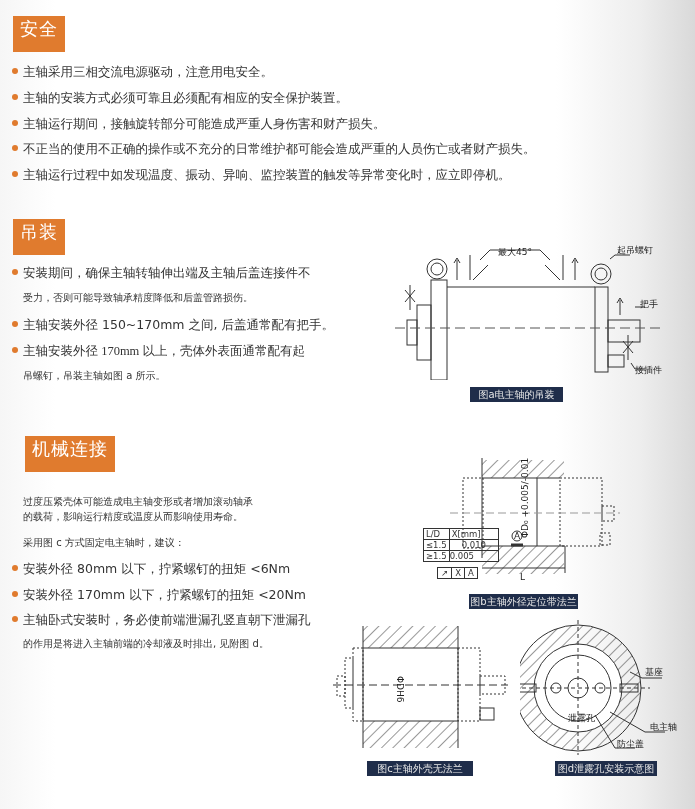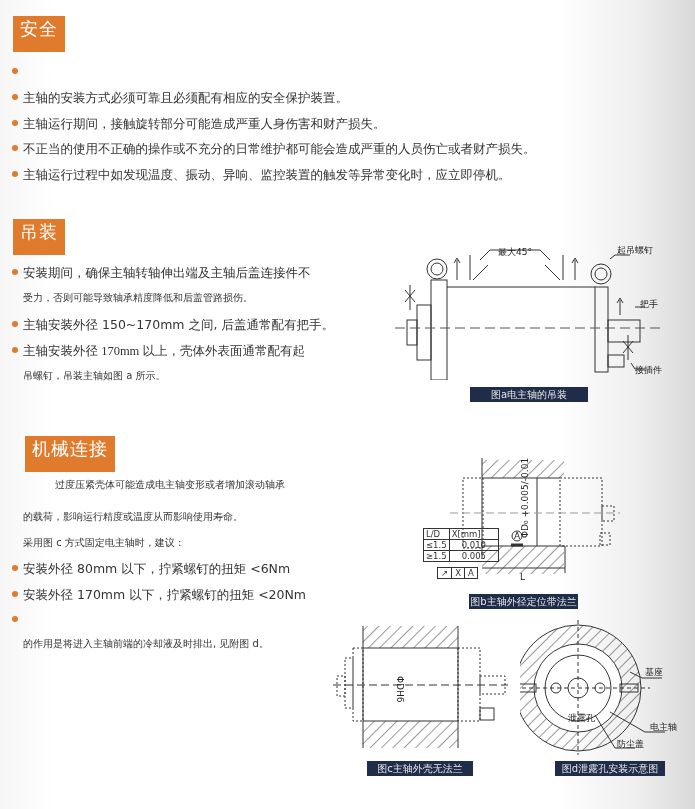--- a/index.html
+++ b/index.html
@@ -12,21 +12,21 @@
   .b .dot{display:inline-block;width:6px;height:6px;border-radius:50%;background:#e07b2e;margin-right:5px;vertical-align:2px;}
   .t{position:absolute;font-size:10px;color:#333;white-space:nowrap;}
   .cap{position:absolute;background:#1f2d4a;color:#e6e6e6;font-size:10px;text-align:center;line-height:15px;height:15px;}
   svg{position:absolute;}
   .lbl{font-size:9px;fill:#222;font-family:"DejaVu Sans",sans-serif;}
 </style>
 </head>
 <body>
 
 <div class="hdr" style="top:16px;">安全</div>
-<div class="b" style="left:12px;top:64px;"><span class="dot"></span></div>
+<div class="b" style="left:12px;top:64px;"><span class="dot"></span><span>主轴采用三相交流电源驱动，注意用电安全。</span></div>
 <div class="b" style="left:12px;top:90px;"><span class="dot"></span><span>主轴的安装方式必须可靠且必须配有相应的安全保护装置。</span></div>
 <div class="b" style="left:12px;top:116px;"><span class="dot"></span><span>主轴运行期间，接触旋转部分可能造成严重人身伤害和财产损失。</span></div>
 <div class="b" style="left:12px;top:141px;"><span class="dot"></span><span>不正当的使用不正确的操作或不充分的日常维护都可能会造成严重的人员伤亡或者财产损失。</span></div>
 <div class="b" style="left:12px;top:167px;"><span class="dot"></span><span>主轴运行过程中如发现温度、振动、异响、监控装置的触发等异常变化时，应立即停机。</span></div>
 
 <div class="hdr" style="top:219px;">吊装</div>
 <div class="b" style="left:12px;top:265px;"><span class="dot"></span><span>安装期间，确保主轴转轴伸出端及主轴后盖连接件不</span></div>
 <div class="t" style="left:23px;top:291px;">受力，否则可能导致轴承精度降低和后盖管路损伤。</div>
 <div class="b" style="left:12px;top:317px;"><span class="dot"></span><span>主轴安装外径 150~170mm 之间, 后盖通常配有把手。</span></div>
 <div class="b" style="left:12px;top:343px;font-family:Liberation Serif, serif;"><span class="dot"></span><span>主轴安装外径  170mm  以上，壳体外表面通常配有起</span></div>
@@ -53,29 +53,29 @@
     <path d="M85 15 l10 -10 h50 l10 10"></path>
     <path d="M10 45 l10 12 M20 45 l-10 12 M15 40 v25"></path>
     <path d="M228 96 l10 12 M238 96 l-10 12 M233 90 v25"></path>
     <path d="M215 14 l5 -4 h15 M240 62 h10 M236 118 l4 6 h10"></path>
   </g>
   <text class="lbl" x="103" y="10">最大45°</text>
   <text class="lbl" x="222" y="8">起吊螺钉</text>
   <text class="lbl" x="245" y="62">把手</text>
   <text class="lbl" x="240" y="128">接插件</text>
 </svg>
-<div class="cap" style="left:470px;top:387px;width:118px;">图a电主轴的吊装</div>
+<div class="cap" style="left:470px;top:387px;width:93px;">图a电主轴的吊装</div>
 
 <div class="hdr" style="top:436px;margin-left:12px;">机械连接</div>
-<div class="t" style="left:23px;top:478px;margin-left:32px;">过度压紧壳体可能造成电主轴变形或者增加滚动轴承</div>
+<div class="t" style="left:23px;top:495px;">过度压紧壳体可能造成电主轴变形或者增加滚动轴承</div>
 <div class="t" style="left:23px;top:510px;">的载荷，影响运行精度或温度从而影响使用寿命。</div>
 <div class="t" style="left:23px;top:536px;">采用图 c 方式固定电主轴时，建议：</div>
 <div class="b" style="left:12px;top:561px;"><span class="dot"></span><span>安装外径 80mm 以下，拧紧螺钉的扭矩 &lt;6Nm</span></div>
 <div class="b" style="left:12px;top:587px;"><span class="dot"></span><span>安装外径 170mm 以下，拧紧螺钉的扭矩 &lt;20Nm</span></div>
-<div class="b" style="left:12px;top:612px;"><span class="dot"></span></div>
+<div class="b" style="left:12px;top:612px;"><span class="dot"></span><span>主轴卧式安装时，务必使前端泄漏孔竖直朝下泄漏孔</span></div>
 <div class="t" style="left:23px;top:637px;">的作用是将进入主轴前端的冷却液及时排出, 见附图 d。</div>
 
 <svg style="left:420px;top:458px;" width="200" height="125" viewBox="0 0 200 125">
   <defs>
     <pattern id="hatch" width="8" height="8" patternUnits="userSpaceOnUse" patternTransform="rotate(45)">
       <line x1="0" y1="0" x2="0" y2="8" stroke="#333" stroke-width="1"></line>
     </pattern>
   </defs>
   <rect x="62" y="2" width="82" height="18" fill="url(#hatch)"></rect>
   <rect x="62" y="88" width="82" height="28" fill="url(#hatch)"></rect>
@@ -103,21 +103,21 @@
       <tr>
         <td style="border:1px solid #333;padding:0 2px;">L/D</td>
         <td style="border:1px solid #333;padding:0 2px;">X[mm]</td>
       </tr>
   <tr>
         <td style="border:1px solid #333;padding:0 2px;">≤1.5</td>
         <td style="border:1px solid #333;padding:0 12px;">0.010</td>
       </tr>
   <tr>
         <td style="border:1px solid #333;padding:0 2px;">≥1.5</td>
-        <td style="border:1px solid #333;padding:0 12px;">0.005</td>
+        <td style="border:1px solid #333;padding:0 0;">0.005</td>
       </tr>
 </tbody>
   </table>
 <table style="position:absolute;left:437px;top:567px;border-collapse:collapse;font-size:8.5px;">
   <tbody>
       <tr>
         <td style="border:1px solid #333;padding:0 3px;">↗</td>
         <td style="border:1px solid #333;padding:0 3px;">X</td>
         <td style="border:1px solid #333;padding:0 3px;">A</td>
       </tr>
@@ -157,13 +157,13 @@
     <line x1="-5" y1="68" x2="130" y2="68" stroke-dasharray="4,3"></line>
     <rect x="-2" y="64" width="18" height="8"></rect>
       <rect x="100" y="64" width="18" height="8"></rect>
     <path d="M110 52 l12 6 h20 M90 92 l35 20 h20 M75 95 l20 33 h20"></path>
   </g>
   <text class="lbl" x="125" y="55">基座</text>
   <text class="lbl" x="130" y="110">电主轴</text>
   <text class="lbl" x="48" y="101">泄露孔</text>
   <text class="lbl" x="97" y="127">防尘盖</text>
 </svg>
-<div class="cap" style="left:555px;top:761px;width:110px;">图d泄露孔安装示意图</div>
+<div class="cap" style="left:555px;top:761px;width:102px;">图d泄露孔安装示意图</div>
 
 </body></html>

